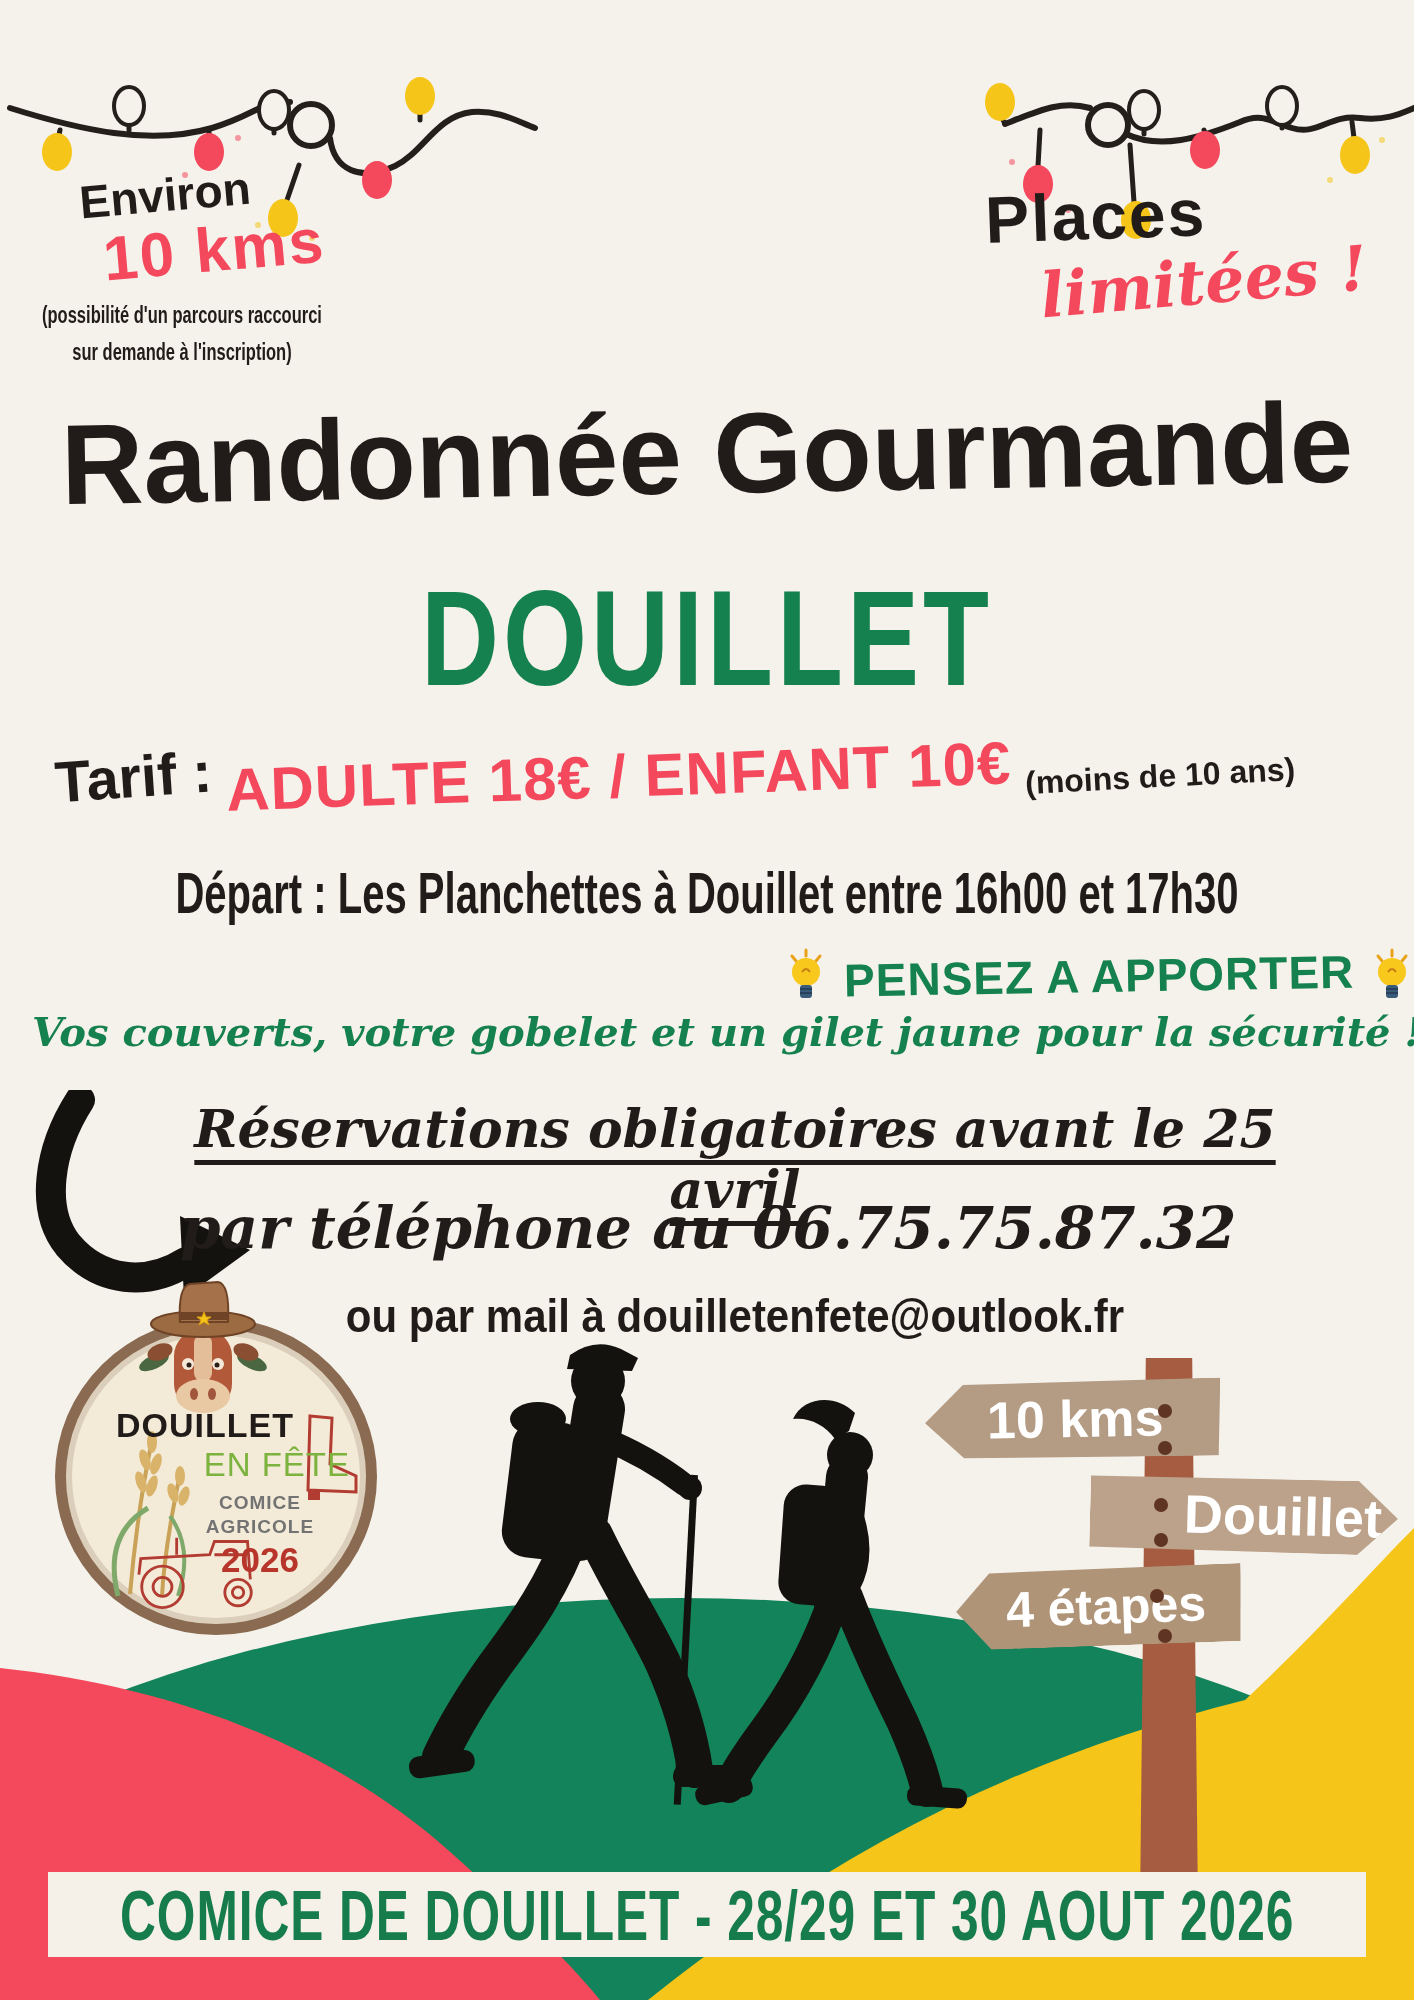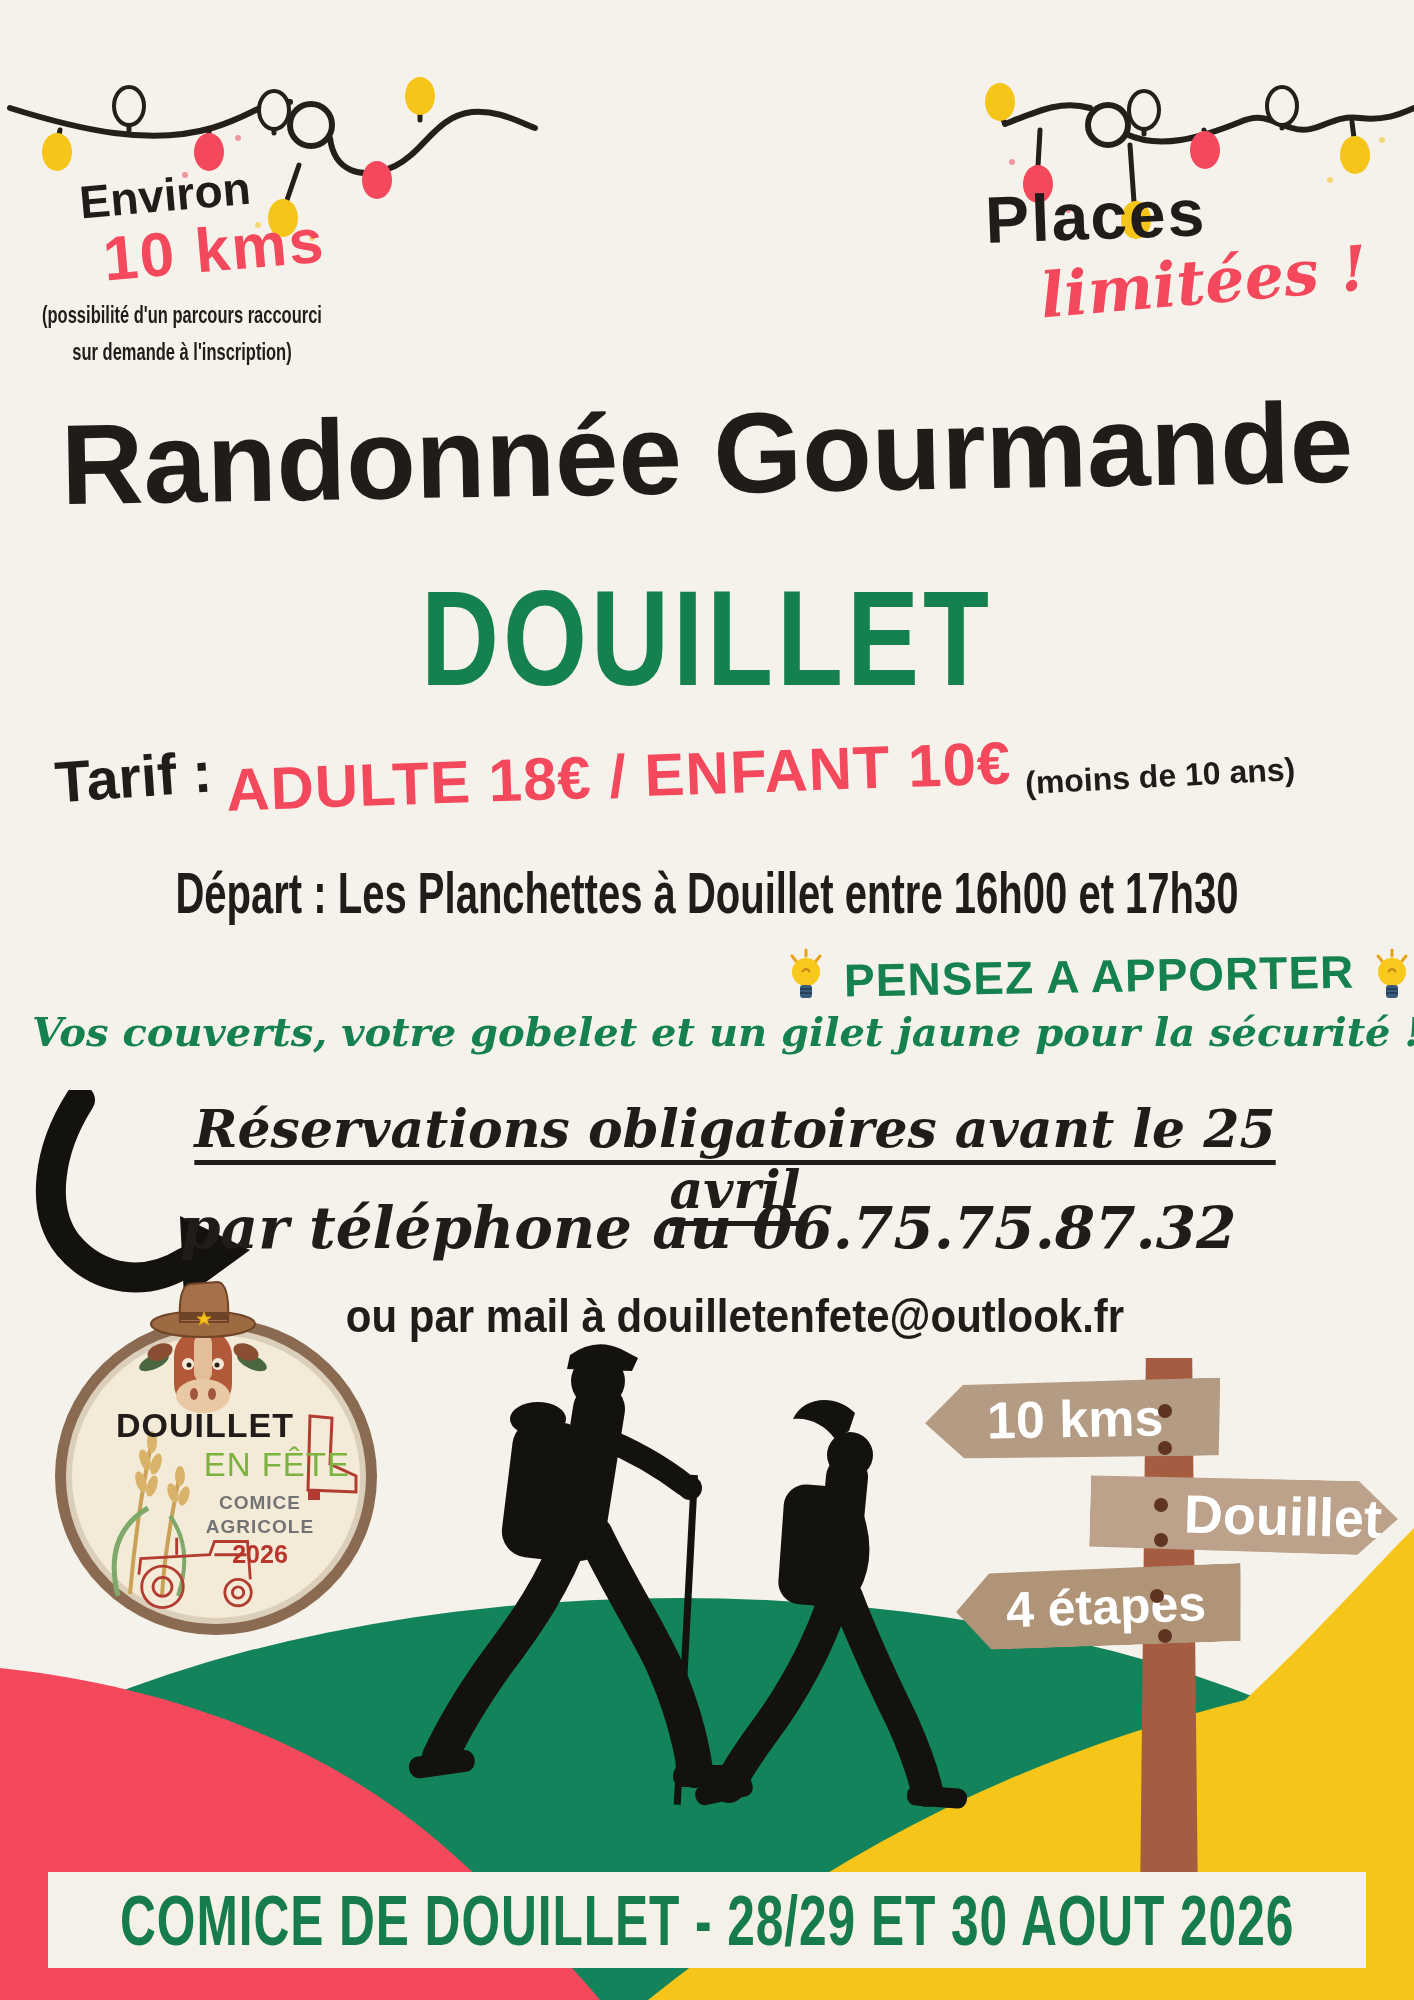--- a/index.html
+++ b/index.html
@@ -59,39 +59,39 @@
 
   .arrow-svg{left:20px;top:1090px;width:230px;height:230px;}
 
   
   .logo-circle{left:55px;top:1318px;width:300px;height:295px;border-radius:50%;background:#F3EBD8;
                border:11px solid #8A6A50;box-shadow:inset 0 0 0 6px rgba(138,106,80,.22);}
   .logo-title1{left:85px;top:1406px;width:240px;text-align:center;font-size:34px;font-weight:800;letter-spacing:1px;color:#211C19;}
   .logo-title2{left:110px;top:1446px;width:240px;text-align:right;font-size:33px;font-weight:400;letter-spacing:1px;color:#7CB23E;}
   .logo-sub1{left:195px;top:1492px;width:130px;text-align:center;font-size:19px;font-weight:800;color:#737373;letter-spacing:1px;}
   .logo-sub2{left:195px;top:1516px;width:130px;text-align:center;font-size:19px;font-weight:800;color:#737373;letter-spacing:1px;}
-  .logo-year{left:195px;top:1540px;width:130px;text-align:center;font-size:25px;font-weight:800;color:#B8352C;}
+  .logo-year{left:195px;top:1540px;width:130px;text-align:center;font-size:35px;font-weight:800;color:#B8352C;}
 
   
   .post{left:1140px;top:1358px;width:58px;height:550px;background:#A65C40;
         clip-path:polygon(10% 0,90% 0,100% 100%,0 100%);}
   .sign{background:#B49B83;color:#FFFFFF;font-weight:800;display:flex;align-items:center;}
   .sign1{left:925px;top:1380px;width:296px;height:78px;transform:rotate(-1deg);
          clip-path:polygon(0% 52%,13% 4%,100% 0%,99% 100%,13% 98%);font-size:52px;padding-left:0;}
   .sign1 span{margin-left:62px;}
   .sign2{left:1090px;top:1478px;width:308px;height:74px;background:#BCA28A;transform:rotate(1.5deg);
          clip-path:polygon(0 2%,87% 0,100% 50%,87% 100%,0 98%);font-size:54px;}
   .sign2 span{margin-left:94px;}
   .sign3{left:956px;top:1568px;width:286px;height:78px;background:#B09478;transform:rotate(-2deg);
          clip-path:polygon(0 50%,12% 2%,100% 0,99% 100%,12% 100%);font-size:50px;}
   .sign3 span{margin-left:50px;}
   .post-dot{width:14px;height:14px;border-radius:50%;background:#5F3422;}
 
   
-  .footer-banner{left:48px;top:1872px;width:1318px;height:96px;background:#F5F1E8;
+  .footer-banner{left:48px;top:1872px;width:1318px;height:85px;background:#F5F1E8;
                  display:flex;align-items:center;justify-content:center;}
   .footer-text{font-size:54px;font-weight:800;color:#177C4B;letter-spacing:1px;
                transform:scale(.92,1.3);white-space:nowrap;}
 </style>
 </head>
 <body>
 
 <div class="poster nosel">
 
   <svg class="abs" style="left:0;top:0;width:1414px;height:2000px" viewBox="0 0 1414 2000" aria-hidden="true">

